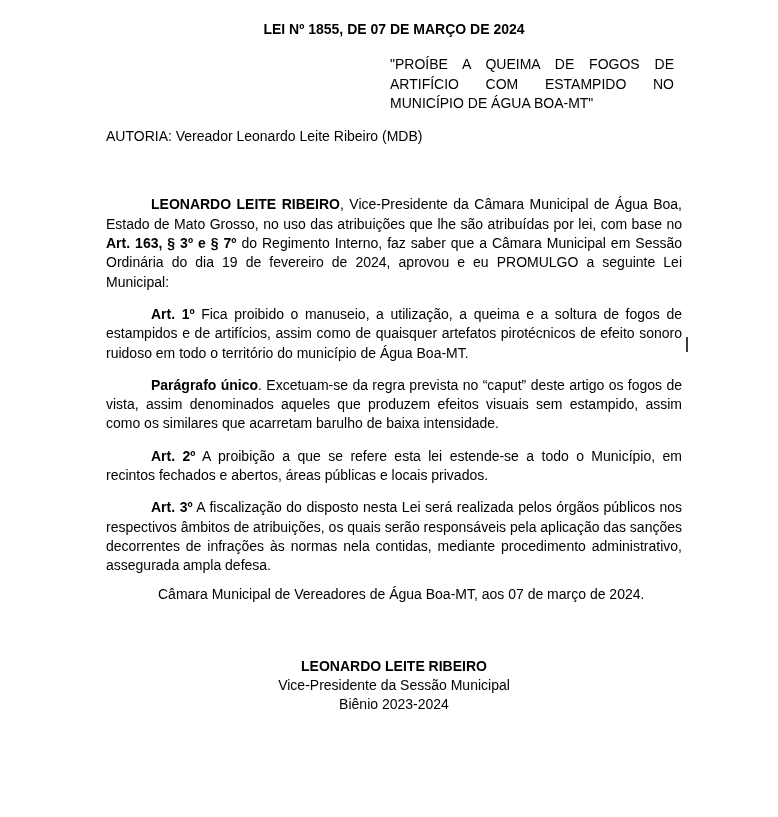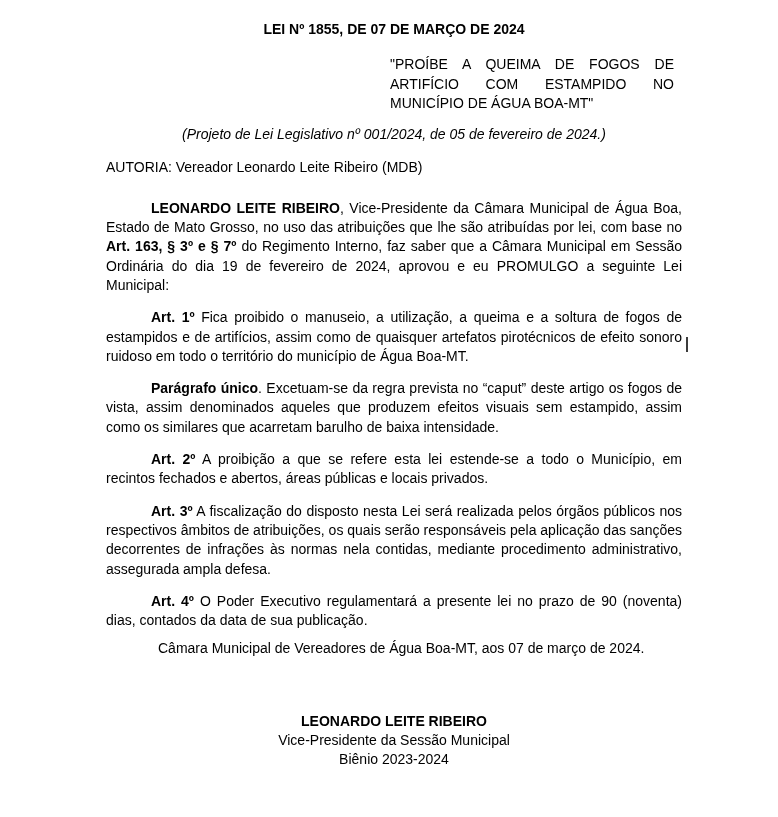--- a/index.html
+++ b/index.html
@@ -34,21 +34,21 @@
   }
   .authorship {
     margin: 14px 0 12px 0;
     text-align: left;
   }
   p.para {
     margin: 13px 0 0 0;
     text-align: justify;
     text-indent: 45px;
   }
-  p.preamble { margin-top: 21px; }
+  p.preamble { margin-top: 49px; }
   p.closing {
     margin: 9px 0 0 0;
     text-align: left;
     text-indent: 52px;
   }
   .signature {
     margin-top: 53px;
     text-align: center;
   }
   .sig-name { font-weight: 700; }
@@ -64,35 +64,33 @@
 </style>
 </head>
 <body>
 
 <div class="page">
 
   <h1 class="title">LEI Nº 1855, DE 07 DE MARÇO DE 2024</h1>
 
   <div class="epigraph">"PROÍBE A QUEIMA DE FOGOS DE ARTIFÍCIO COM ESTAMPIDO NO MUNICÍPIO DE ÁGUA BOA-MT"</div>
 
-  <div class="project-ref">(Projeto de Lei Legislativo nº 001/2024, de 05 de fevereiro de 2024.)</div>
 
   <div class="authorship">AUTORIA: Vereador Leonardo Leite Ribeiro (MDB)</div>
 
   <p class="para preamble"><b>LEONARDO LEITE RIBEIRO</b><span>, Vice-Presidente da Câmara Municipal de Água Boa, Estado de Mato Grosso, no uso das atribuições que lhe são atribuídas por lei, com base no </span><b>Art. 163, § 3º e § 7º</b><span> do Regimento Interno, faz saber que a Câmara Municipal em Sessão Ordinária do dia 19 de fevereiro de 2024, aprovou e eu PROMULGO a seguinte Lei Municipal:</span></p>
 
   <p class="para"><b>Art. 1º</b><span> Fica proibido o manuseio, a utilização, a queima e a soltura de fogos de estampidos e de artifícios, assim como de quaisquer artefatos pirotécnicos de efeito sonoro ruidoso em todo o território do município de Água Boa-MT.</span></p>
 
   <p class="para"><b>Parágrafo único</b><span>. Excetuam-se da regra prevista no “caput” deste artigo os fogos de vista, assim denominados aqueles que produzem efeitos visuais sem estampido, assim como os similares que acarretam barulho de baixa intensidade.</span></p>
 
   <p class="para"><b>Art. 2º</b><span> A proibição a que se refere esta lei estende-se a todo o Município, em recintos fechados e abertos, áreas públicas e locais privados.</span></p>
 
   <p class="para"><b>Art. 3º</b><span> A fiscalização do disposto nesta Lei será realizada pelos órgãos públicos nos respectivos âmbitos de atribuições, os quais serão responsáveis pela aplicação das sanções decorrentes de infrações às normas nela contidas, mediante procedimento administrativo, assegurada ampla defesa.</span></p>
 
-  <p class="para"><b>Art. 4º</b><span> O Poder Executivo regulamentará a presente lei no prazo de 90 (noventa) dias, contados da data de sua publicação.</span></p>
 
 
   <p class="closing">Câmara Municipal de Vereadores de Água Boa-MT, aos 07 de março de 2024.</p>
 
   <div class="signature">
     <div class="sig-name">LEONARDO LEITE RIBEIRO</div>
     <div>Vice-Presidente da Sessão Municipal</div>
     <div>Biênio 2023-2024</div>
   </div>
 

